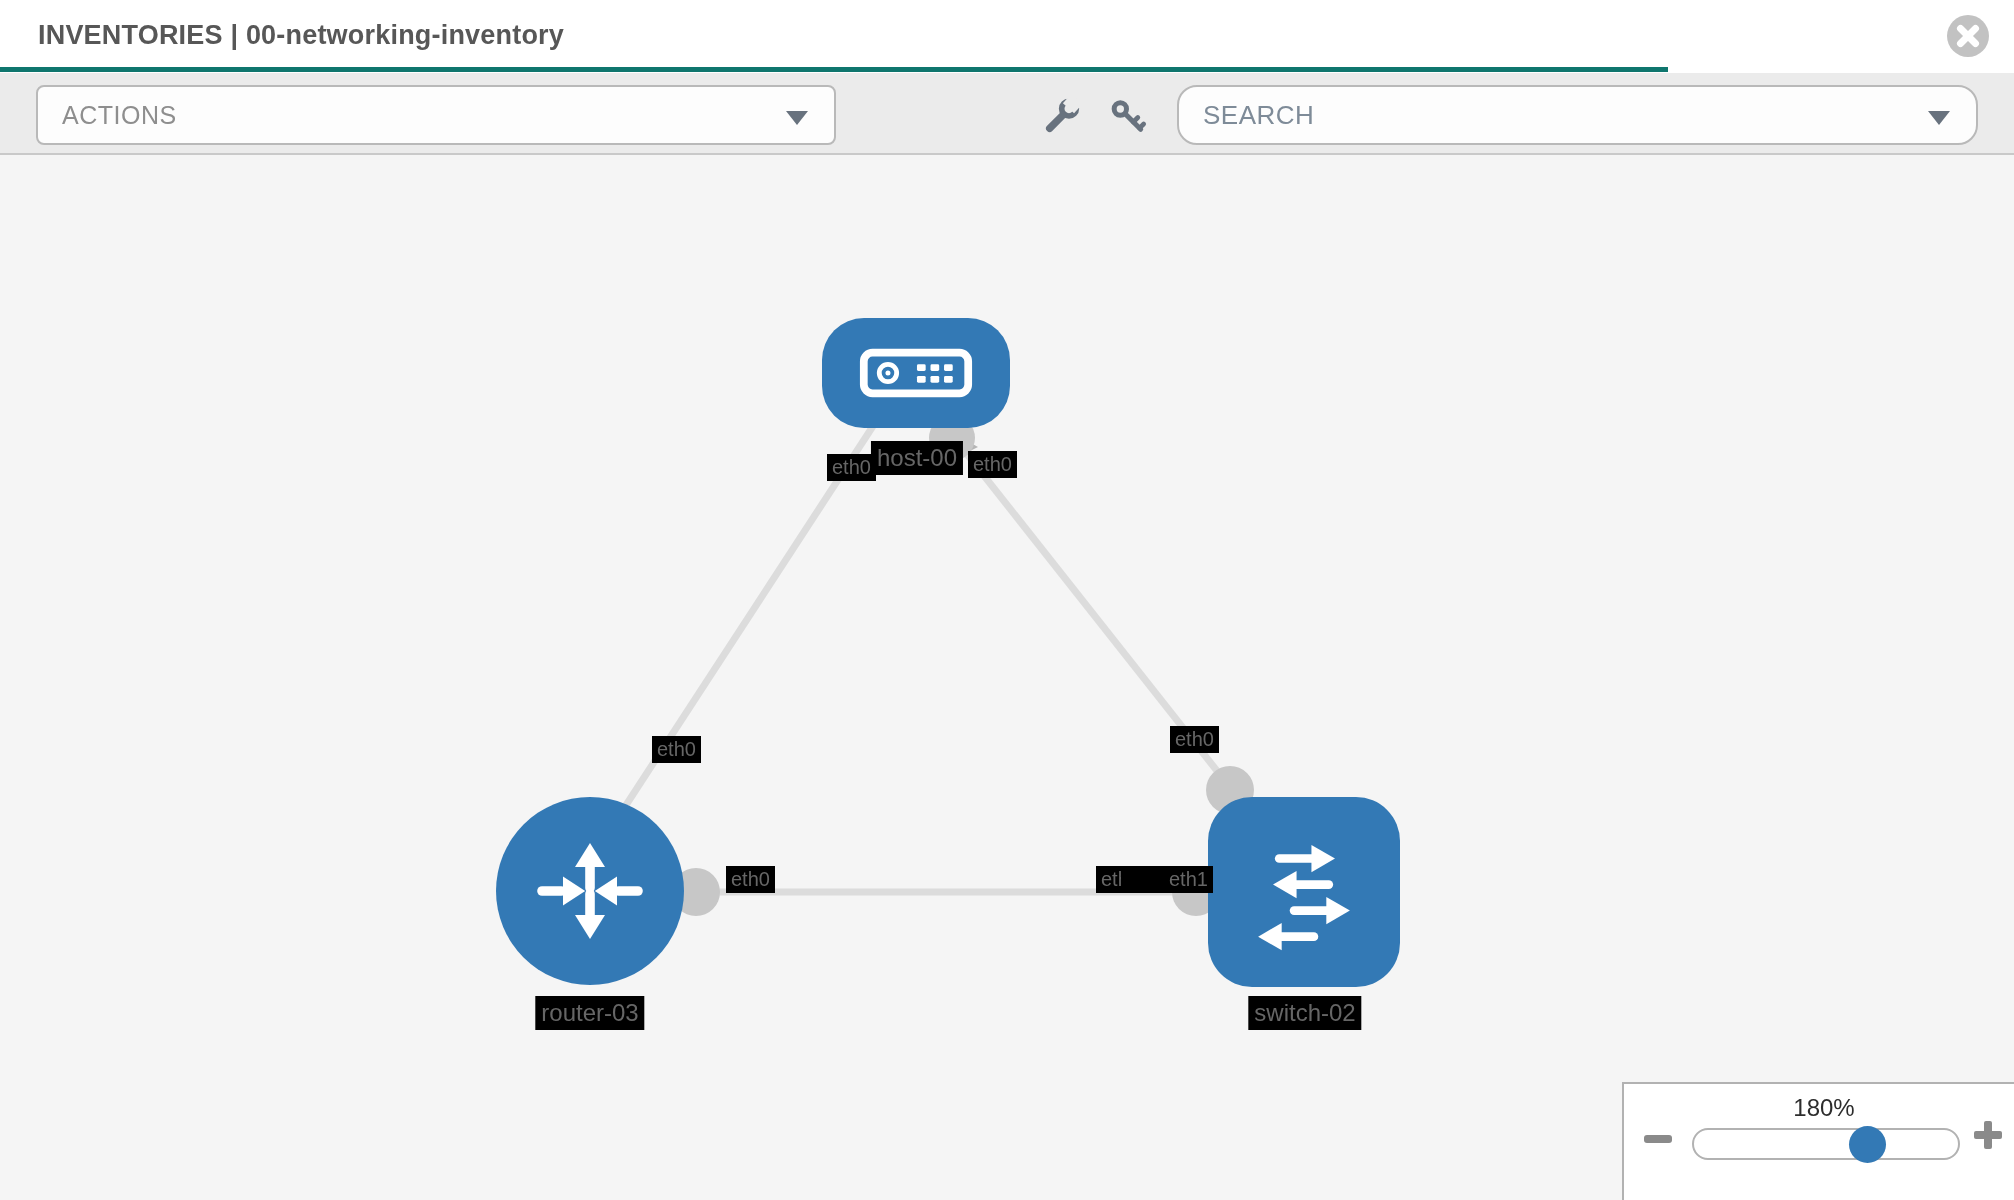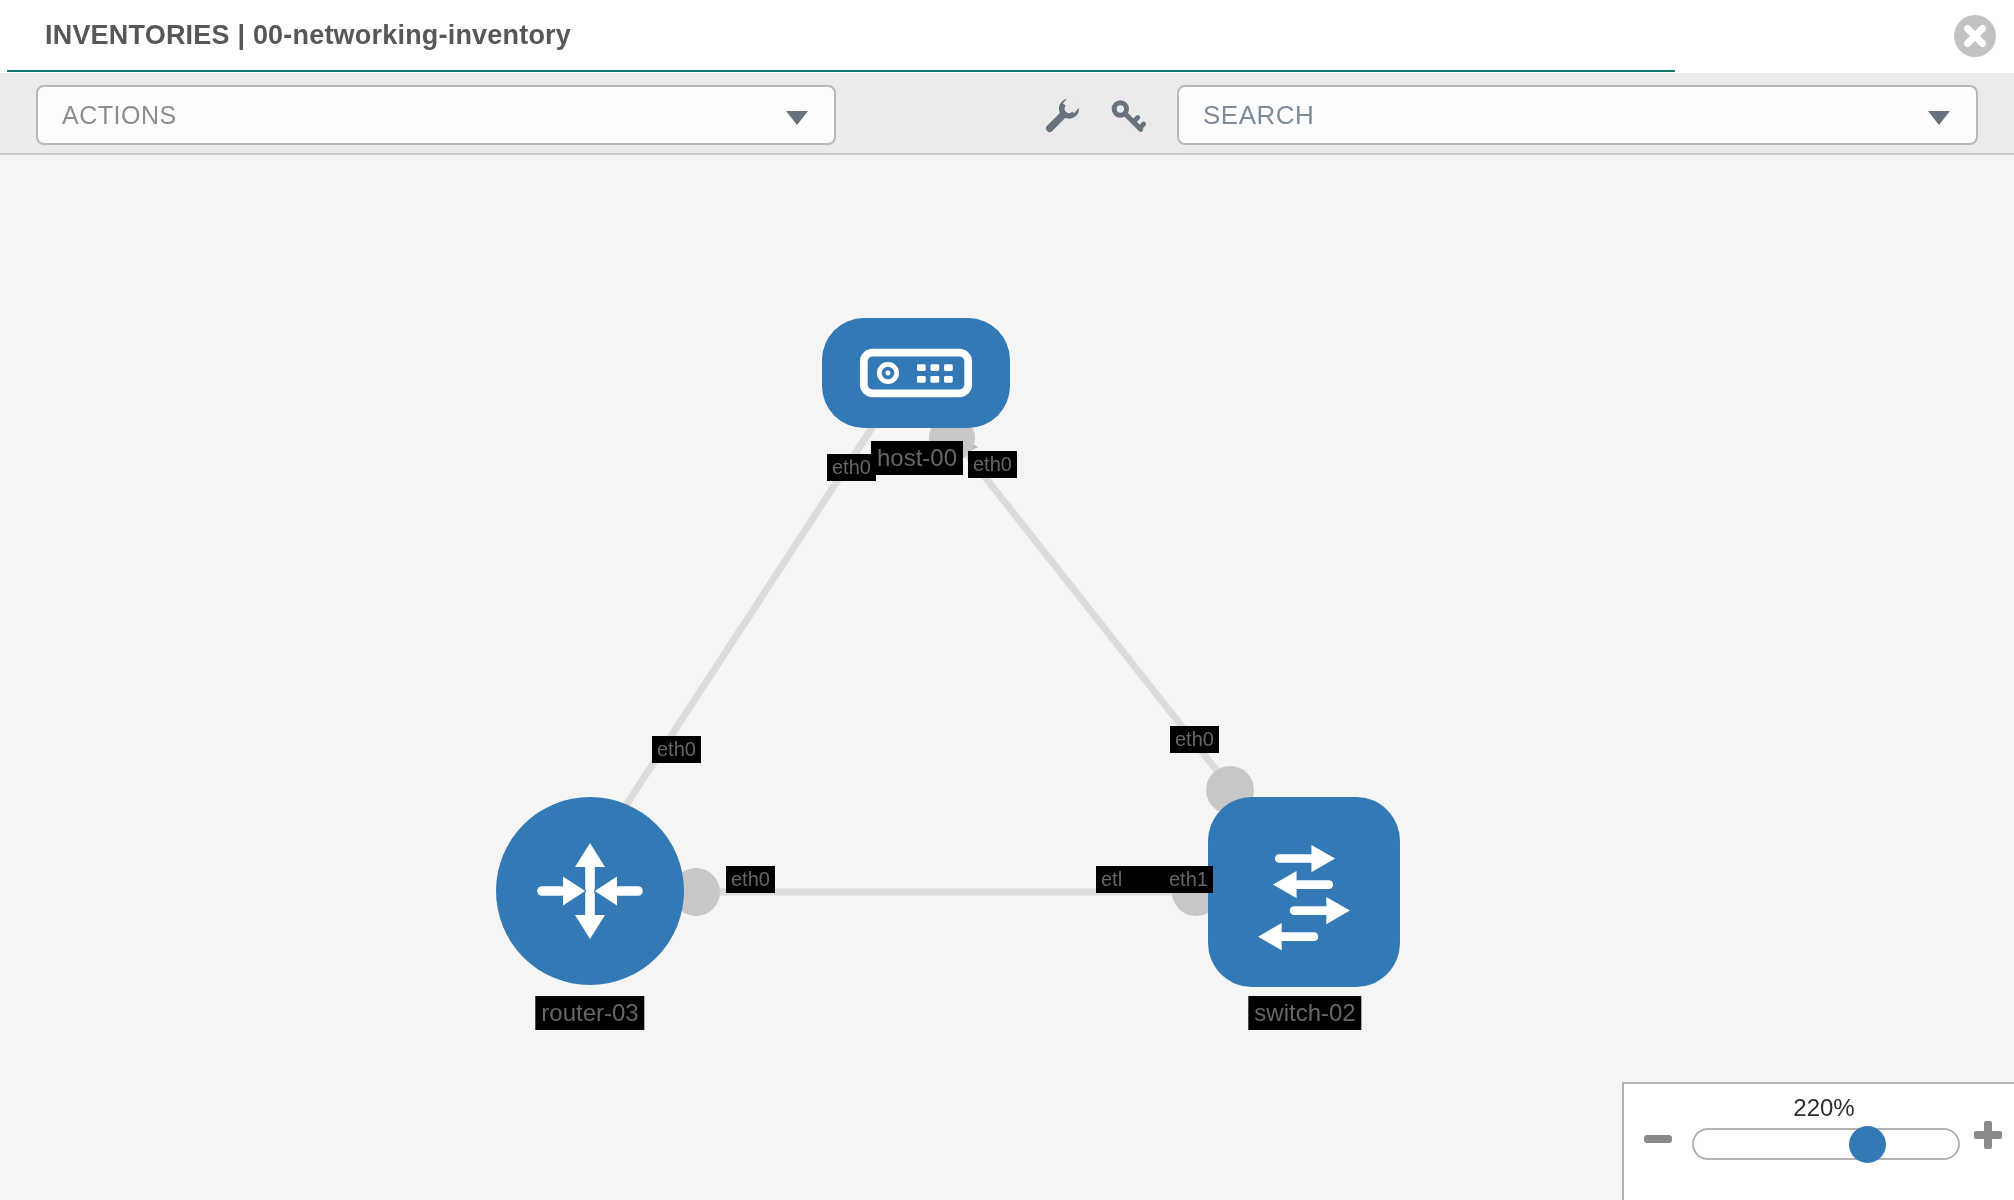--- a/index.html
+++ b/index.html
@@ -2,29 +2,29 @@
 <html><head>
 <meta charset="utf-8">
 <style>
   * { margin:0; padding:0; box-sizing:border-box; }
   html,body { width:2014px; height:1200px; overflow:hidden; }
   body { font-family:"Liberation Sans", sans-serif; background:#fff; position:relative; }
 
   .app { position:absolute; inset:0; width:2014px; height:1200px; overflow:hidden; }
 
   
-  .header { position:absolute; left:7px; top:0; width:1668px; height:72px; background:#ffffff; border-bottom:2px solid #0f766e; }
+  .header { position:absolute; left:0; top:0; width:1668px; height:72px; background:#ffffff; border-bottom:5px solid #0f766e; }
   .page-title { position:absolute; left:38px; top:20px; font-size:27px; font-weight:bold; color:#575757; letter-spacing:0.2px; }
   .close-btn { position:absolute; left:1946px; top:14px; width:44px; height:44px; border:none; background:transparent; cursor:pointer; }
 
   
   .toolbar { position:absolute; left:0; top:73px; width:2014px; height:82px; background:#ebebeb; border-bottom:2px solid #c9c9c9;text-align:center; }
   .select-box { position:absolute; top:12px; height:60px; background:#fdfdfd; border:2px solid #b9b9b9; border-radius:8px; display:flex; align-items:center; padding:0 24px; cursor:pointer; }
   .select-actions { left:36px; width:800px; }
-  .select-search { left:1177px; width:801px; }
+  .select-search { left:1177px; width:801px;border-radius:20px; }
   .select-label-actions { font-size:25px; color:#8e8e8e; letter-spacing:0.5px; }
   .select-label-search { font-size:26px; color:#7e8b98; letter-spacing:0.5px; }
   .caret { position:absolute; right:26px; top:24px; width:0; height:0; border-left:11px solid transparent; border-right:11px solid transparent; border-top:14px solid #68727e; }
   .tool-icon-btn { position:absolute; top:96px; width:44px; height:40px; border:none; background:transparent; cursor:pointer; }
   .btn-wrench { left:1040px; }
   .btn-key { left:1106px; }
 
   
   .canvas { position:absolute; left:0; top:155px; width:2014px; height:1045px; background:#f5f5f5; cursor:move; }
   .links-layer { position:absolute; left:0; top:-155px; width:2014px; height:1200px; }
@@ -163,21 +163,21 @@
 
   <div class="topo-label port-label pl-l1-host">eth0</div>
   <div class="topo-label port-label pl-l2-host">eth0</div>
   <div class="topo-label port-label pl-l1-router">eth0</div>
   <div class="topo-label port-label pl-l2-switch">eth0</div>
   <div class="topo-label port-label pl-l3-router">eth0</div>
   <div class="topo-label port-label pl-l3-hidden">eth0</div>
   <div class="topo-label port-label pl-l3-switch">eth1</div>
 
   <div class="zoom-panel">
-    <div class="zoom-level">220%</div>
+    <div class="zoom-level">180%</div>
     <button class="zoom-btn zoom-minus">
       <svg width="34" height="34" viewBox="0 0 34 34">
         <rect x="3" y="13" width="28" height="8" rx="3" fill="#8a8a8a"></rect>
       </svg>
     </button>
     <div class="zoom-track">
       <div class="zoom-handle"></div>
     </div>
     <button class="zoom-btn zoom-plus">
       <svg width="34" height="34" viewBox="0 0 34 34">

